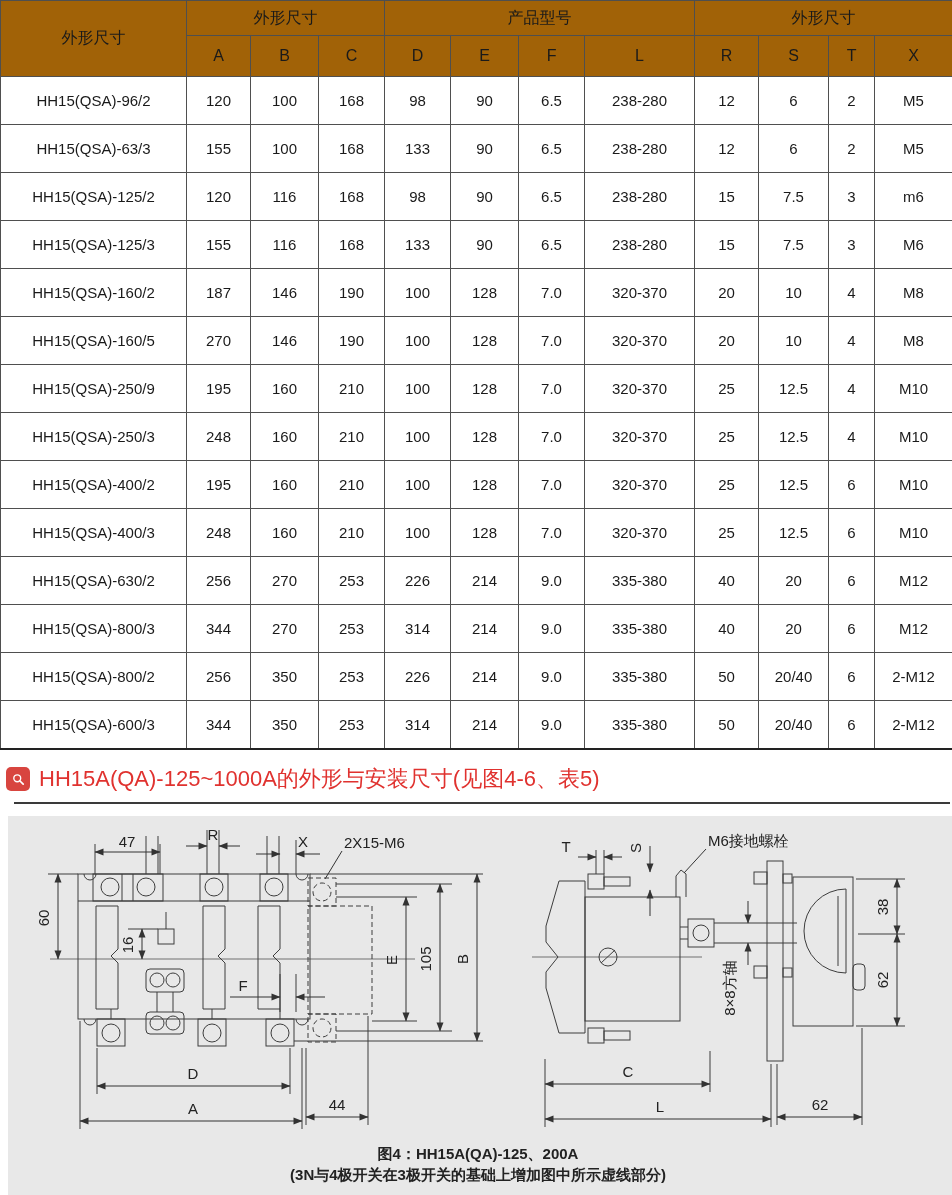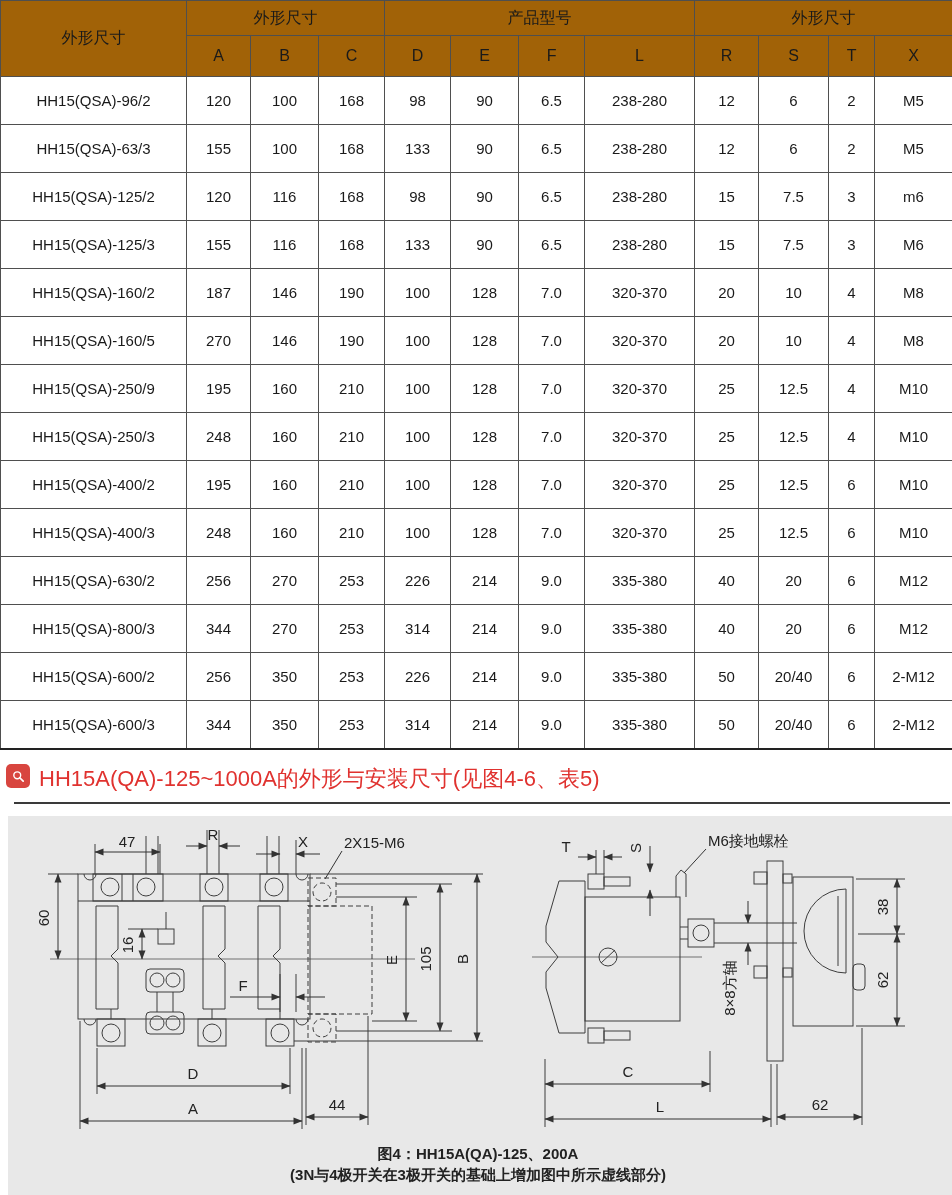--- a/index.html
+++ b/index.html
@@ -4,21 +4,21 @@
 <style>
   html,body{margin:0;padding:0}
   body{width:952px;height:1195px;background:#fff;overflow:hidden;
        font-family:"Liberation Sans","DejaVu Sans",sans-serif;color:#1a1a1a}
   table{border-collapse:collapse;width:952px;table-layout:fixed;border-bottom:2px solid #222}
   th,td{border:1px solid #4f4f4f;text-align:center;padding:0;overflow:hidden;white-space:nowrap}
   thead th{background:#a16207;font-weight:normal;font-size:16px}
   tr.group th{height:34px}
   tr.sub th{height:40px}
   tbody td{height:47px;font-size:15px;background:#fff}
-  .section-heading{display:flex;gap:9px;margin:14px 0 0 6px;
+  .section-heading{display:flex;align-items:center;gap:9px;margin:14px 0 0 6px;
        color:#e0322f;font-size:22px;line-height:30px}
   .mag{width:24px;height:24px;border-radius:5px;background:#d8453f;flex:0 0 auto;
        display:flex;align-items:center;justify-content:center}
   .rule{border-top:2px solid #3a3a3a;margin:8px 2px 0 14px}
   .panel{margin:12px 0 0 8px;height:381px;background:#e8e8e8}
   svg{display:block}
   .s{stroke:#3d3d3d;fill:none;stroke-width:1}
   .thin{stroke:#3d3d3d;fill:none;stroke-width:0.7}
   .dash{stroke:#3d3d3d;fill:none;stroke-width:1;stroke-dasharray:5 3}
   .dim{stroke:#333;fill:none;stroke-width:1}
@@ -227,21 +227,21 @@
         <td>314</td>
         <td>214</td>
         <td>9.0</td>
         <td>335-380</td>
         <td>40</td>
         <td>20</td>
         <td>6</td>
         <td>M12</td>
       </tr>
       <tr>
-        <td>HH15(QSA)-600/2</td>
+        <td>HH15(QSA)-800/2</td>
         <td>256</td>
         <td>350</td>
         <td>253</td>
         <td>226</td>
         <td>214</td>
         <td>9.0</td>
         <td>335-380</td>
         <td>50</td>
         <td>20/40</td>
         <td>6</td>

